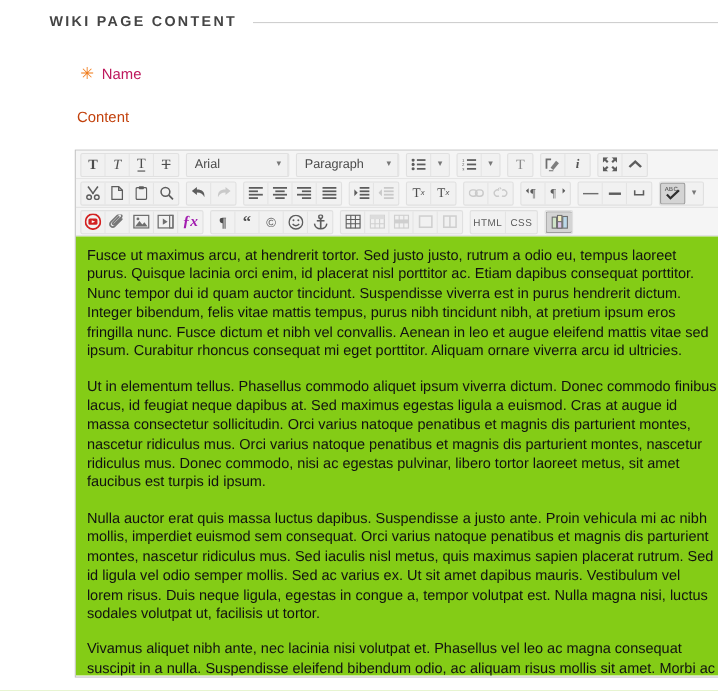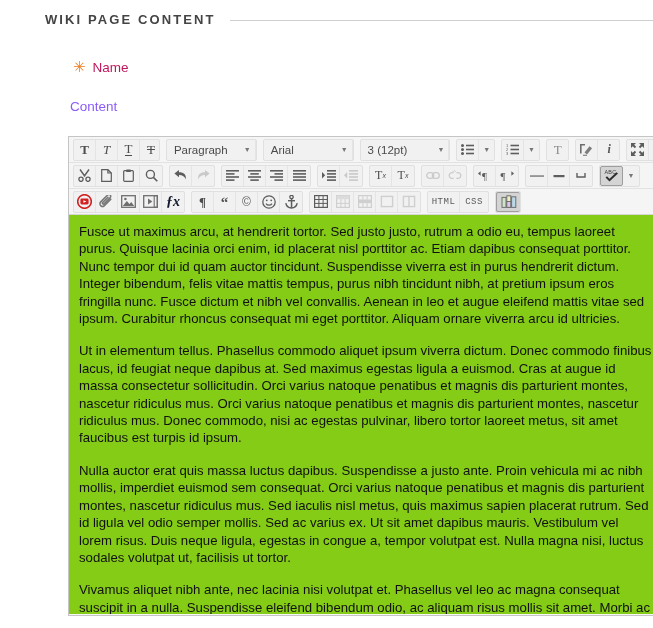--- a/index.html
+++ b/index.html
@@ -23,21 +23,21 @@
   .req-star{color:#f07c1c;font-size:15px;line-height:1;margin-right:7px;font-weight:bold;font-family:"DejaVu Sans",sans-serif;}
   .name-label{font-size:13.5px;color:#be185d;}
   .name-input{
     position:absolute;left:164px;top:62px;width:120px;height:18px;
     border:1px solid #828282;background:#fff;color:#111;font-size:13px;
     font-family:"Liberation Sans",sans-serif;padding:1px 3px;box-sizing:content-box;
     outline:none;
   }
 
   
-  .content-label{position:absolute;left:33px;top:99px;font-size:13.5px;color:#8b5cf6;}
+  .content-label{position:absolute;left:33px;top:99px;font-size:13.5px;color:#c2410c;}
   .toolbar-hint{position:absolute;left:33px;top:118px;font-size:13.5px;color:#1a1a1a;}
 
   
   .editor{
     position:absolute;left:31px;top:136px;width:612px;height:480px;
     border:1px solid #c5c5c5;background:#f6f6f6;box-sizing:border-box;
   }
   .tb-row{
     display:flex;align-items:center;padding:2px 3px 2px 4px;gap:0;
     background:#f5f5f5;border-bottom:1px solid #e2e2e2;height:26px;box-sizing:border-box;
@@ -61,21 +61,21 @@
     height:20px;background:transparent;border:none;border-right:1px solid #e4e4e4;
     padding:0 4px 0 7px;box-sizing:border-box;
   }
   .sel .txt{font-size:11.5px;color:#4a4a4a;white-space:nowrap;}
   .sel .car{font-size:7px;color:#777;margin-left:14px;}
   .sel.w1{width:92px;}
   .sel.w2{width:92px;}
   .sel.w3{width:92px;}
   .caret-btn{width:16px;height:20px;display:flex;align-items:center;justify-content:center;font-size:7px;color:#777;border-right:1px solid #e4e4e4;box-sizing:border-box;}
   .grp .caret-btn:last-child{border-right:none;}
-  .mono{font-family:Liberation Mono, monospace;font-size:9px;letter-spacing:.5px;color:#5a5a5a;}
+  .mono{font-family:Liberation Sans, sans-serif;font-size:9px;letter-spacing:.5px;color:#5a5a5a;}
 
   
   .ta-wrap{position:relative;height:calc(480px - 3px - 78px);background:#fff;}
   .ta{
     position:absolute;left:0;top:0;right:17px;bottom:0;
     padding:8px 10px 0 10px;box-sizing:border-box;overflow:hidden;background:#84cc16;
   }
   .ta p{margin:0 0 15px 0;font-size:13.2px;line-height:17.4px;color:#111;}
   .vsb{
     position:absolute;right:0;top:0;width:17px;bottom:0;background:#f4f4f4;border-left:1px solid #e3e3e3;
@@ -127,39 +127,33 @@
         </div>
         <div class="btn">
           <span style="font-family:'Liberation Serif',serif;font-size:13px;color:#4d4d4d;border-bottom:1.3px solid #4d4d4d;line-height:12px;">T</span>
         </div>
         <div class="btn">
           <span style="font-family:'Liberation Serif',serif;font-size:13px;color:#4d4d4d;text-decoration:line-through;">T</span>
         </div>
       </div>
 
       <div class="grp">
+        <div class="sel w2">
+          <span class="txt">Arial</span>
+          <span class="car">▼</span>
+        </div>
+      </div>
+
+      <div class="grp">
         <div class="sel w1">
           <span class="txt">Paragraph</span>
           <span class="car">▼</span>
         </div>
       </div>
 
-      <div class="grp">
-        <div class="sel w2">
-          <span class="txt">Arial</span>
-          <span class="car">▼</span>
-        </div>
-      </div>
-
-      <div class="grp">
-        <div class="sel w3">
-          <span class="txt">3 (12pt)</span>
-          <span class="car">▼</span>
-        </div>
-      </div>
 
       <div class="grp">
         <div class="btn">
           <svg width="13" height="11" viewBox="0 0 13 11">
             <circle cx="1.5" cy="1.5" r="1.5" fill="#5d5d5d"></circle>
               <rect x="5" y="0.7" width="8" height="1.6" fill="#5d5d5d"></rect>
             <circle cx="1.5" cy="5.5" r="1.5" fill="#5d5d5d"></circle>
               <rect x="5" y="4.7" width="8" height="1.6" fill="#5d5d5d"></rect>
             <circle cx="1.5" cy="9.5" r="1.5" fill="#5d5d5d"></circle>
               <rect x="5" y="8.7" width="8" height="1.6" fill="#5d5d5d"></rect>
@@ -409,21 +403,21 @@
           </svg>
         </div>
         <div class="btn">
           <svg width="15" height="13" viewBox="0 0 15 13">
             <rect x="0.7" y="0.7" width="13.6" height="11.6" fill="none" stroke="#6e6e6e" stroke-width="1.3"></rect>
             <path d="M5 3.6 L9.4 6.5 L5 9.4 z" fill="#6e6e6e"></path>
             <rect x="11.2" y="0.7" width="3.1" height="11.6" fill="none" stroke="#6e6e6e" stroke-width="1.1"></rect>
           </svg>
         </div>
         <div class="btn">
-          <span style="font-family:'Liberation Serif',serif;font-style:italic;font-size:14px;color:#0f172a;font-weight:bold;">ƒx</span>
+          <span style="font-family:'Liberation Serif',serif;font-style:italic;font-size:14px;color:#a21caf;font-weight:bold;">ƒx</span>
         </div>
       </div>
 
       <div class="grp">
         <div class="btn">
           <span style="font-family:'Liberation Serif',serif;font-size:13px;color:#4d4d4d;font-weight:bold;">¶</span>
         </div>
         <div class="btn">
           <span style="font-family:'Liberation Serif',serif;font-size:15px;color:#4d4d4d;line-height:8px;font-weight:bold;">“</span>
         </div>

